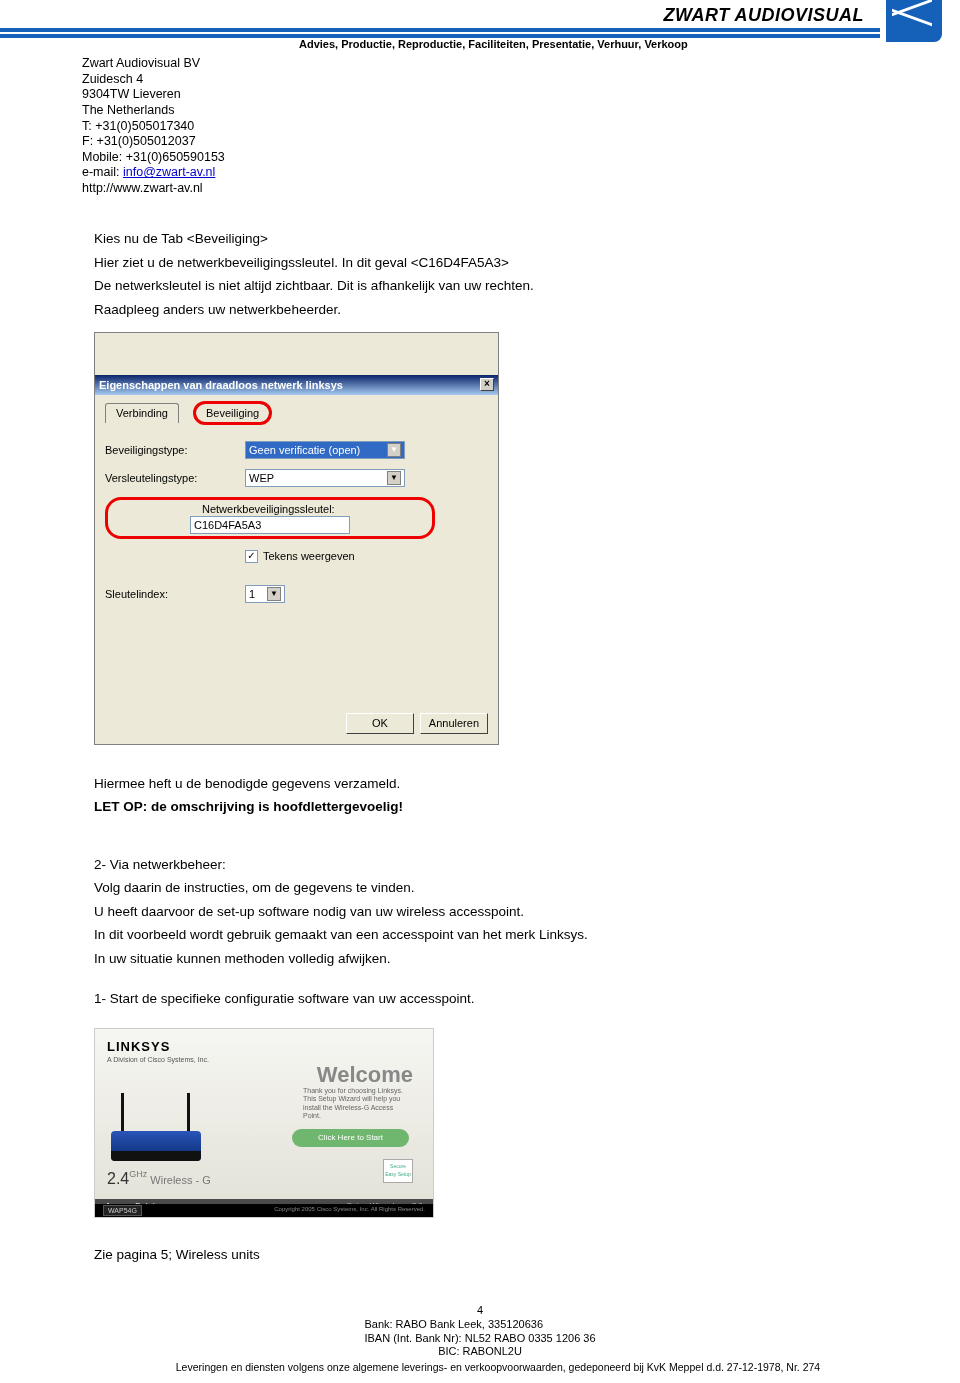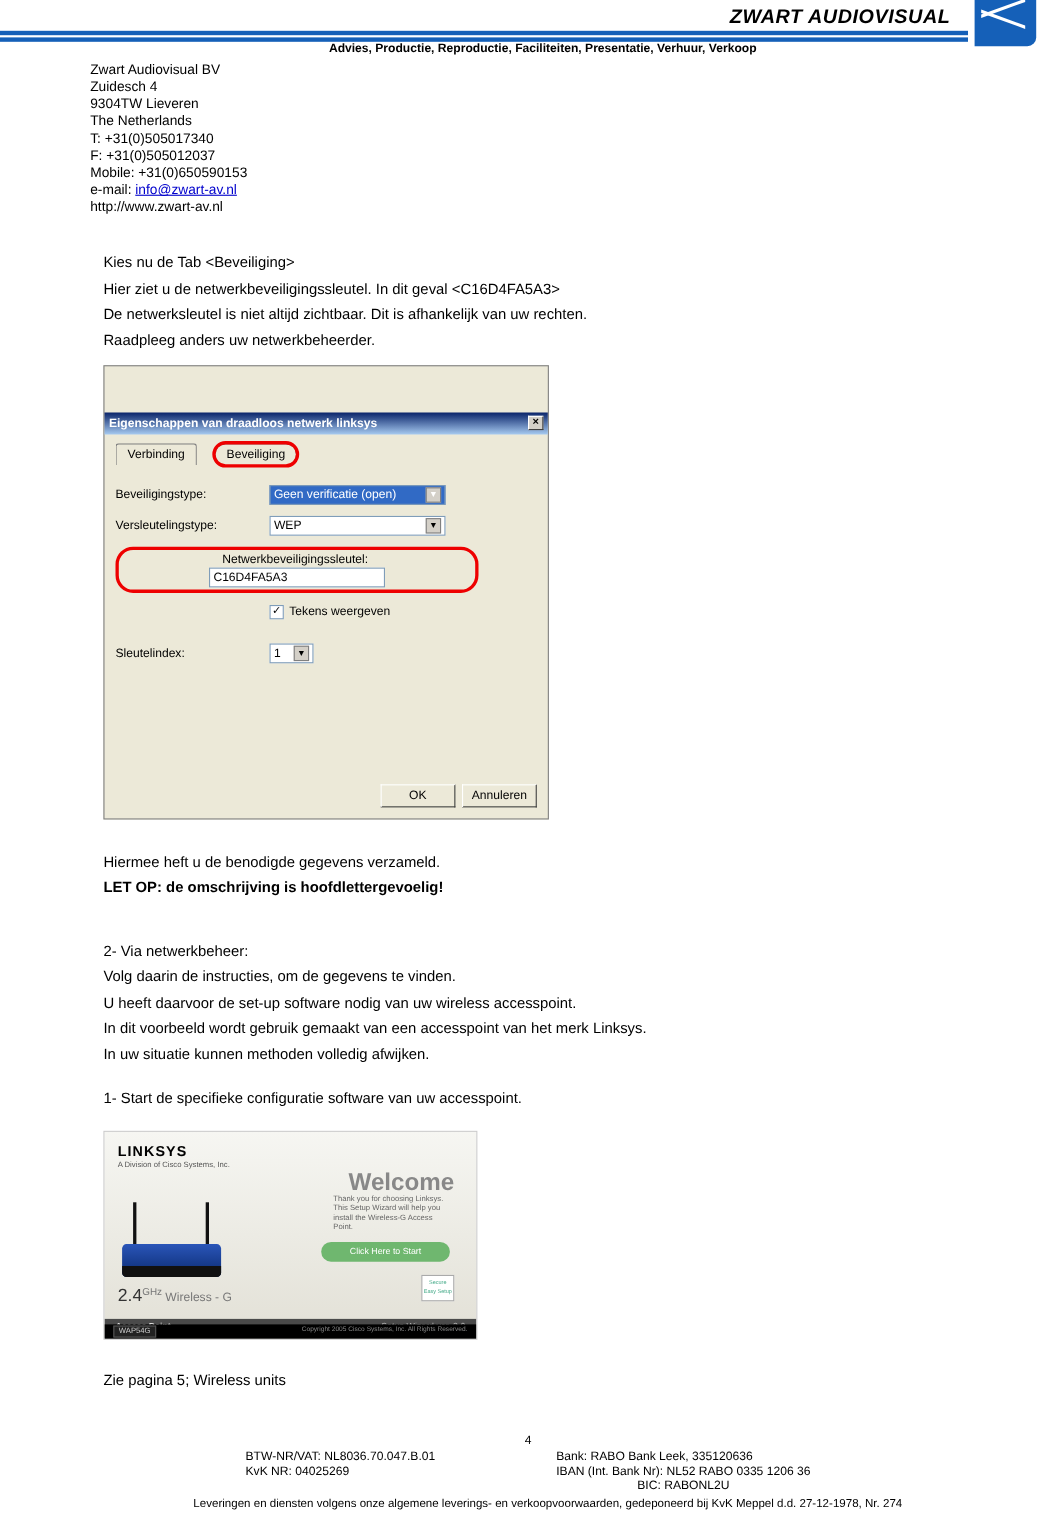--- a/index.html
+++ b/index.html
@@ -499,23 +499,19 @@
     </div>
   </div>
 
   <div class="zie">Zie pagina 5; Wireless units</div>
 </div>
 
 <div class="footer">
   <div class="page-num">4</div>
   <div class="footer-cols">
     <div>
-      <div>BTW-NR/VAT: NL8036.70.047.B.01</div>
-      <div>KvK NR: 04025269</div>
-    </div>
-    <div>
       <div>Bank: RABO Bank Leek, 335120636</div>
       <div>IBAN (Int. Bank Nr): NL52 RABO 0335 1206 36</div>
       <div style="text-align:center">BIC: RABONL2U</div>
     </div>
   </div>
   <div class="footer-line">Leveringen en diensten volgens onze algemene leverings- en verkoopvoorwaarden, gedeponeerd bij KvK Meppel d.d. 27-12-1978, Nr. 274</div>
 </div>
 
 </body></html>

